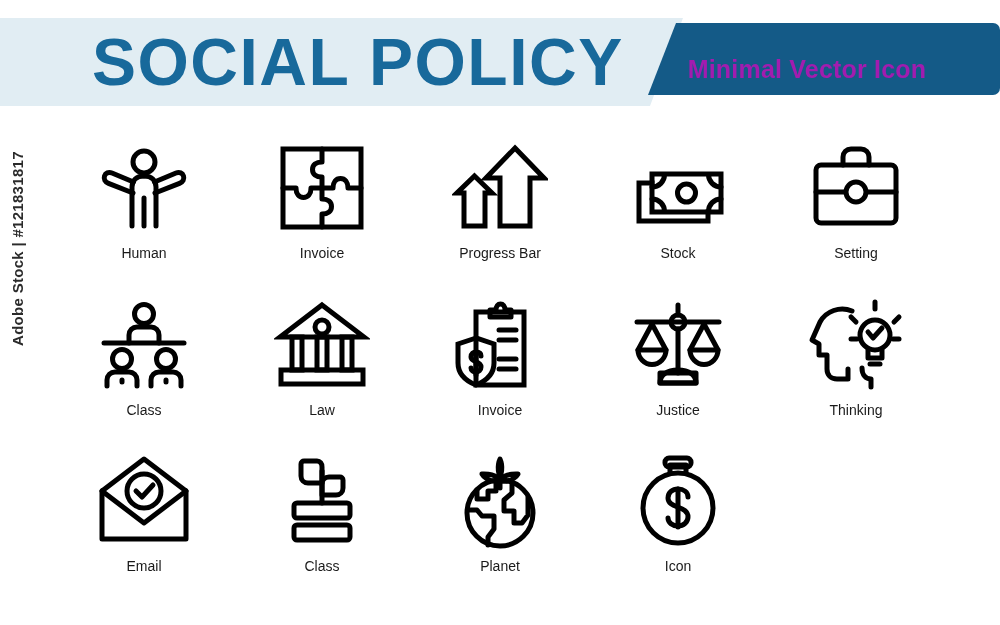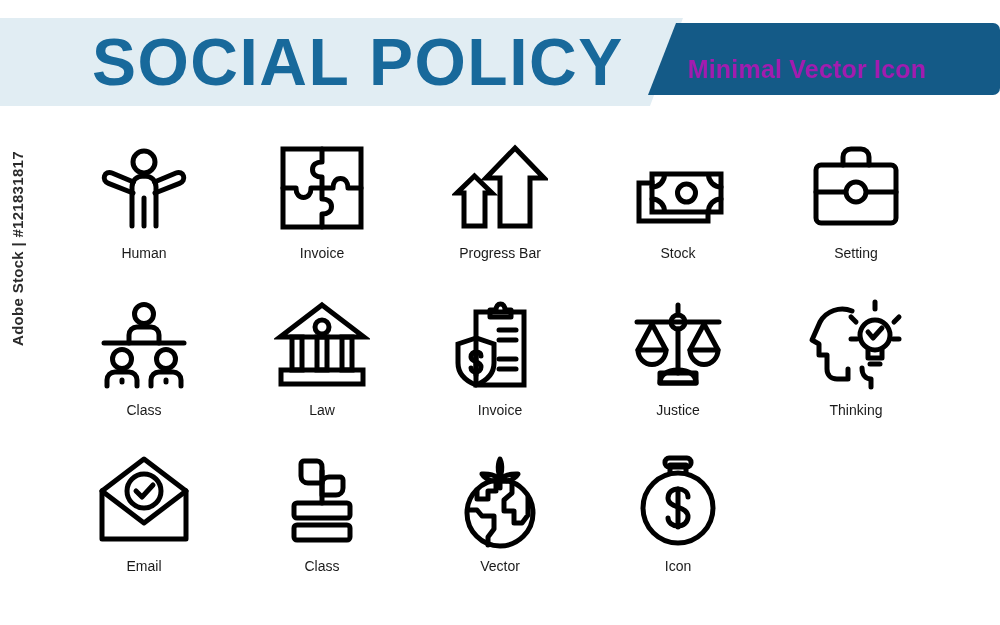--- a/index.html
+++ b/index.html
@@ -338,21 +338,21 @@
         <circle class="st" cx="48" cy="60" r="33"></circle>
         <path class="st" d="M48 35 L48 14"></path>
         <path class="st" d="M48 24 C44 14 48 6 48 6 C48 6 52 14 48 24 Z"></path>
         <path class="st" d="M48 26 C41 20 30 21 30 21 C30 21 35 30 48 28 Z"></path>
         <path class="st" d="M48 26 C55 20 66 21 66 21 C66 21 61 30 48 28 Z"></path>
         <path class="st" d="M25 37 L25 46 L36 46 L36 38 L44 38 L44 30"></path>
         <path class="st" d="M16 57 L25 57 L30 63 L42 63 L42 76 L36 84 L36 92"></path>
         <path class="st" d="M60 30 L60 40 L52 47 L52 58 L62 58 L62 70 L70 70 L76 62 L76 44"></path>
       </svg>
     </span>
-    <span class="caption">Vector</span>
+    <span class="caption">Planet</span>
   </div>
 
   <div class="cell">
     <span class="glyph">
       <svg viewBox="0 0 96 96">
         <circle class="st" cx="48" cy="55" r="35"></circle>
         <path class="st" d="M40 20 L40 12 L56 12 L56 20"></path>
         <rect class="st" x="35" y="5" width="26" height="9" rx="4"></rect>
         <path class="st" d="M48 36 L48 74"></path>
         <path class="st" d="M58 44 C58 39 53.5 36 48 36 C42.5 36 38 39.5 38 45 C38 56 58 52 58 64 C58 69 53.5 73 48 73 C42.5 73 38 69.5 38 65"></path>

